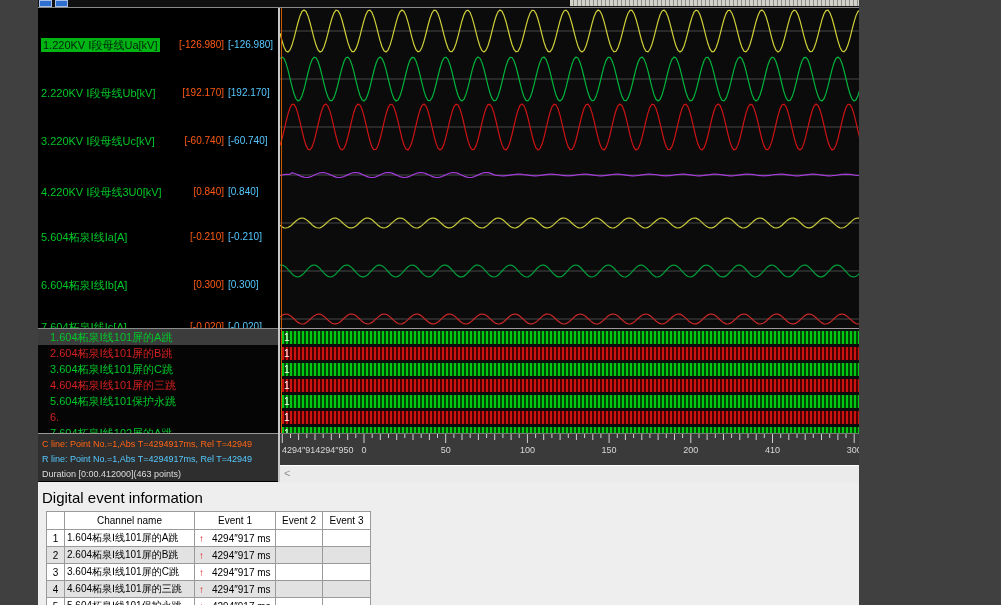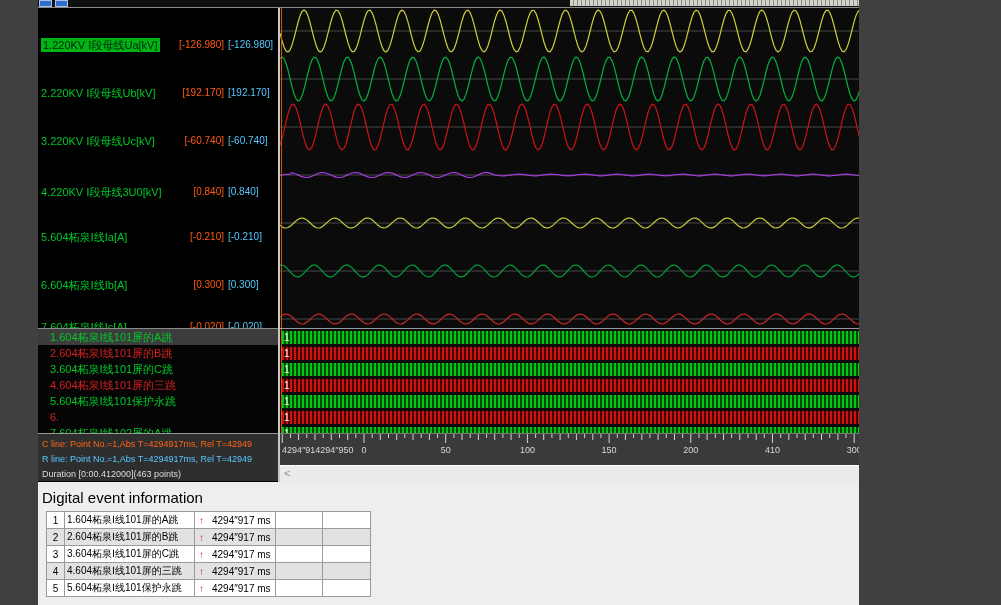--- a/index.html
+++ b/index.html
@@ -289,20 +289,27 @@
     <div class="evt-title">Digital event information</div>
     <table class="evt">
       <colgroup>
           <col style="width:18px">
           <col style="width:130px">
           <col style="width:81px">
           <col style="width:47px">
           <col style="width:48px">
         </colgroup>
       <tbody>
+          <tr>
+        <th></th>
+        <th>Channel name</th>
+        <th>Event 1</th>
+        <th>Event 2</th>
+        <th>Event 3</th>
+      </tr>
       <tr>
         <td class="c-no">1</td>
         <td>1.604柘泉Ⅰ线101屏的A跳</td>
         <td><span class="arrow">↑</span><span>4294″917 ms</span></td>
         <td></td>
         <td></td>
       </tr>
       <tr class="alt">
         <td class="c-no">2</td>
         <td>2.604柘泉Ⅰ线101屏的B跳</td>

